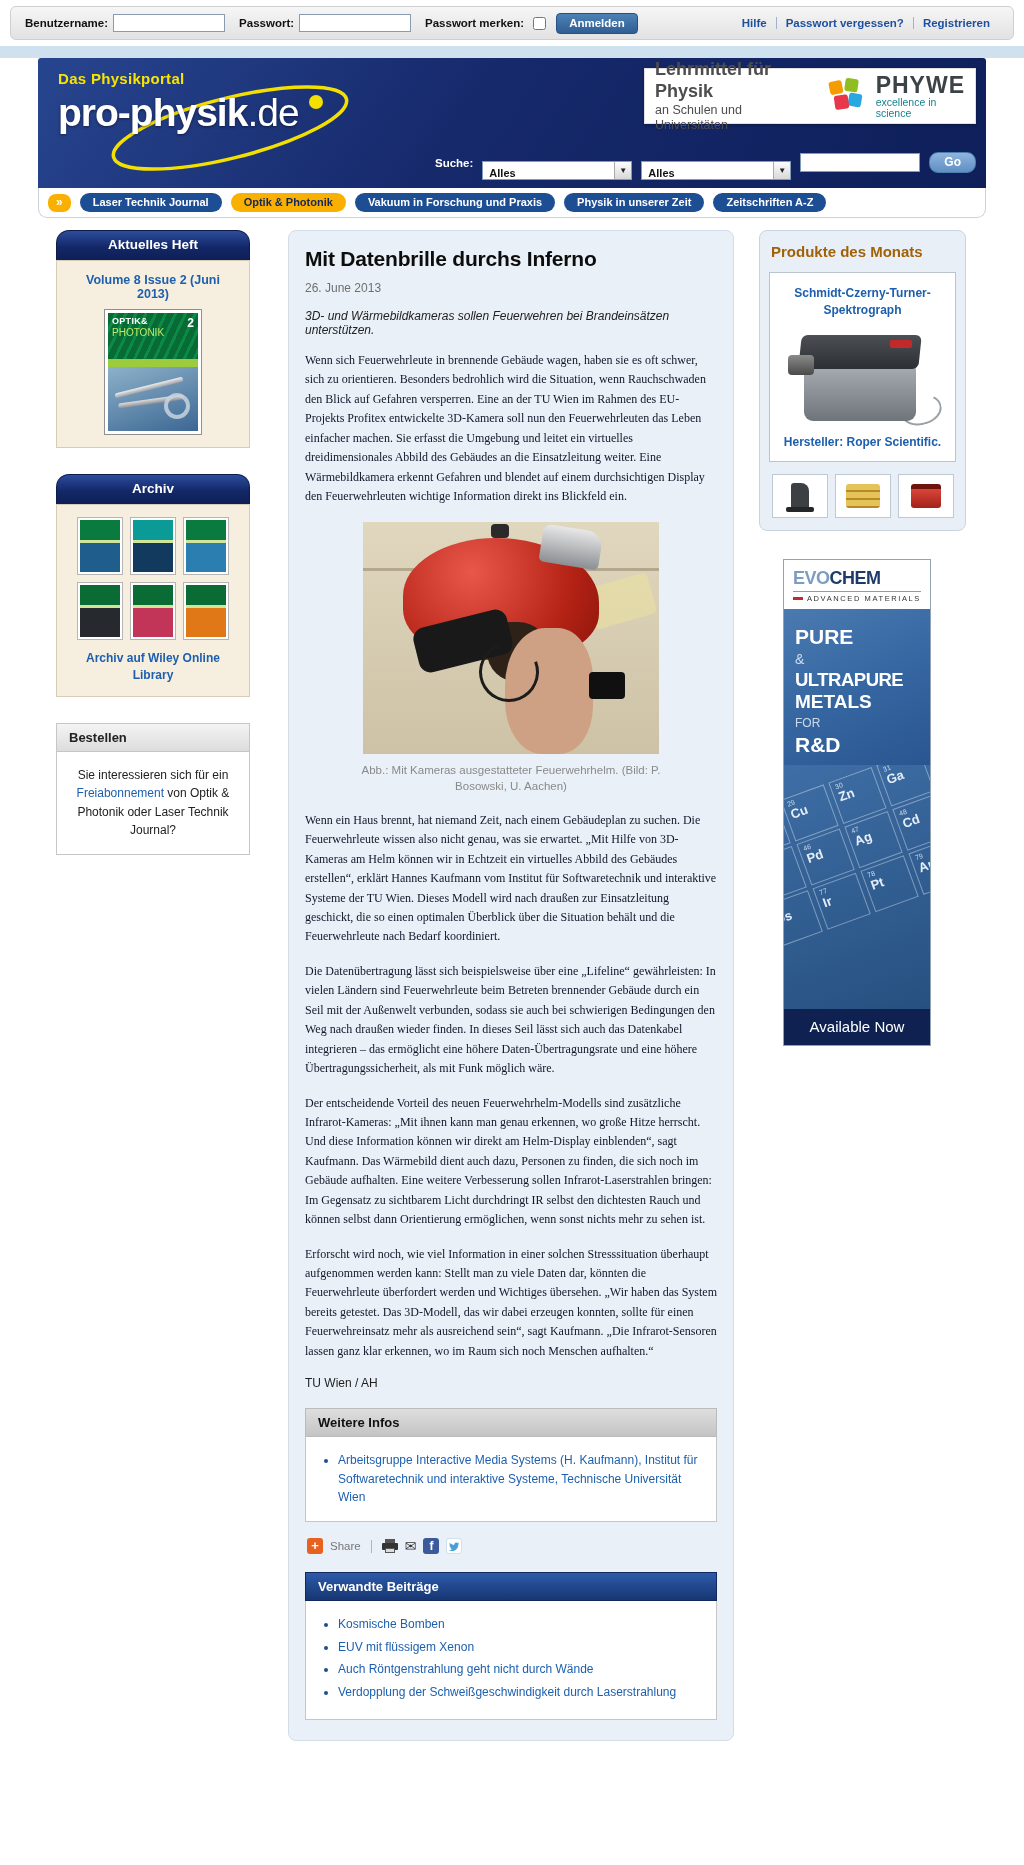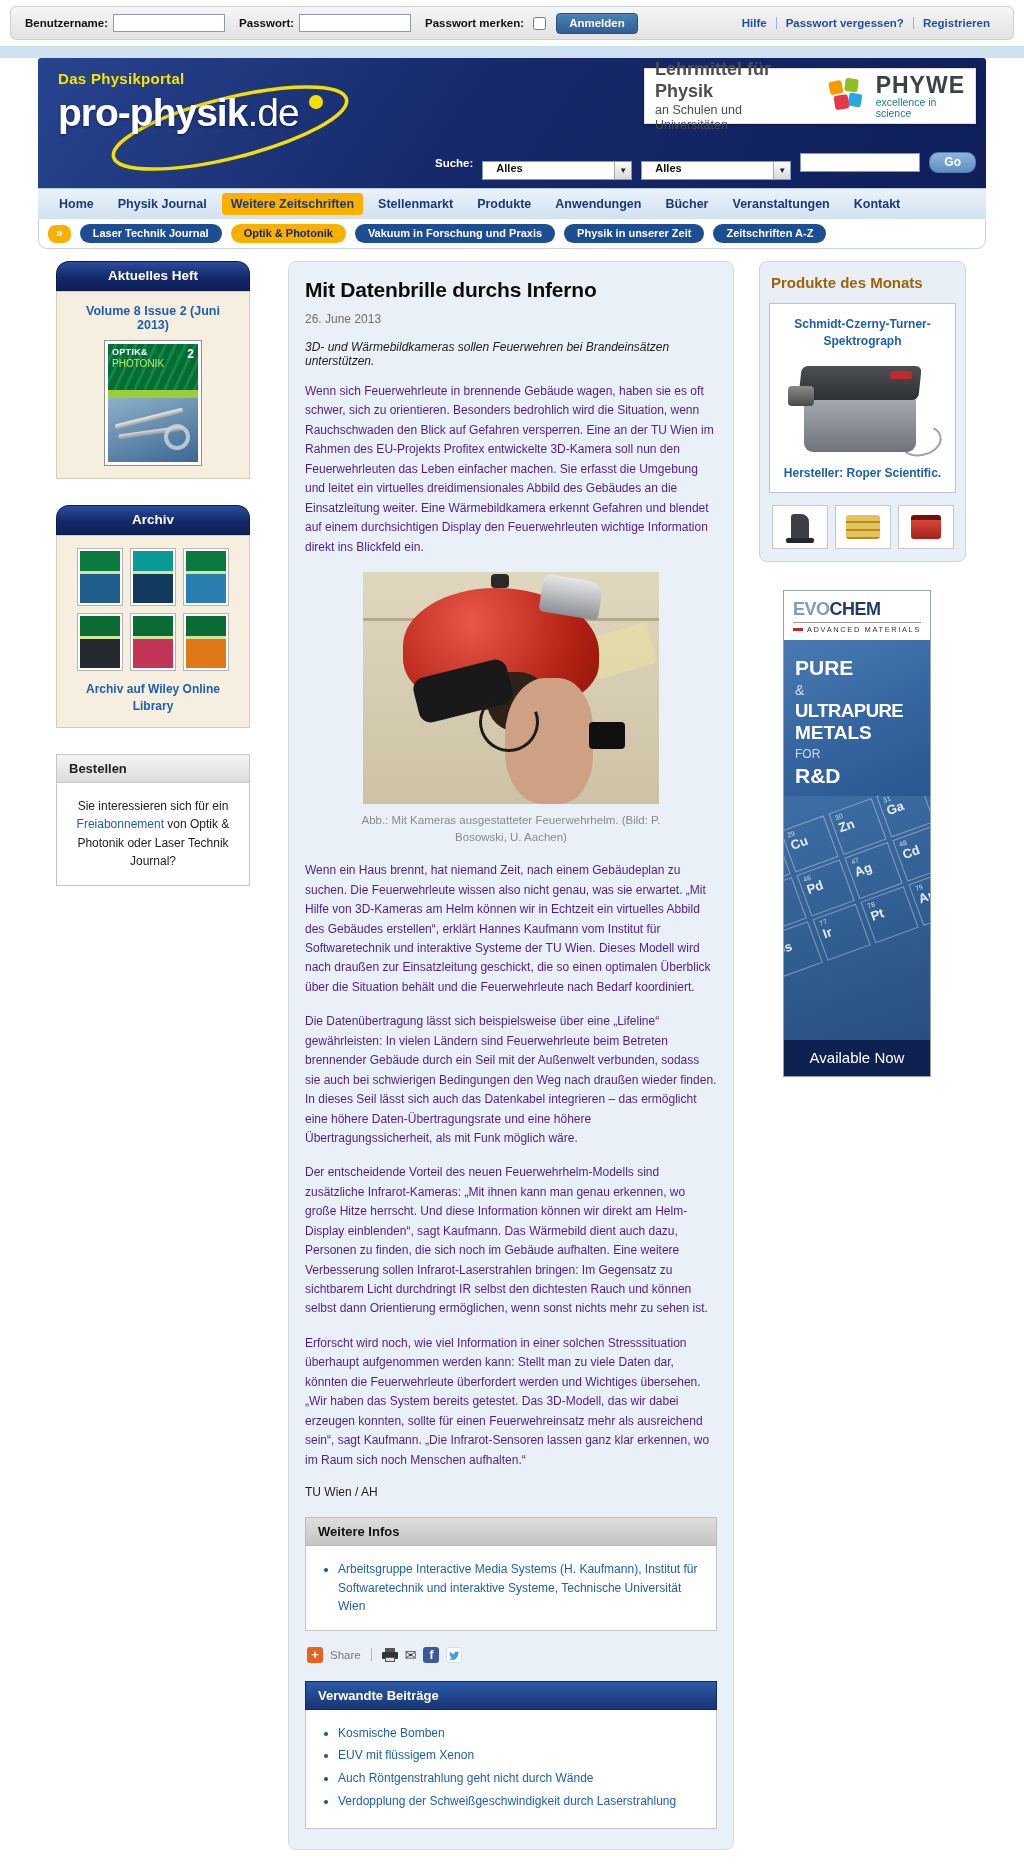--- a/index.html
+++ b/index.html
@@ -38,22 +38,22 @@
   .banner .btext { line-height:1.2; }
   .banner .b1 { font-weight:bold; font-size:18px; color:#4d4d4d; }
   .banner .b2 { font-size:12.5px; color:#4d4d4d; }
   .cubes { margin:0 10px 0 12px; }
   .phywe { line-height:1.05; }
   .phywe .pbrand { font-weight:bold; font-size:23px; color:#3c4347; letter-spacing:1px; }
   .phywe .ptag { font-size:10.5px; color:#15828f; }
 
   .searchrow { position:absolute; bottom:8px; right:10px; display:flex; align-items:center; gap:9px; }
   .searchrow .slabel { color:#fff; font-weight:bold; font-size:11.5px; }
-  .fselect { width:150px; height:19px; background:#fff; border:1px solid #7f9db9; display:flex; align-items:flex-start; justify-content:space-between;
-             font-size:11px; font-weight:bold; color:#111; padding-left:13px; cursor:pointer;margin-top:16px; }
+  .fselect { width:150px; height:19px; background:#fff; border:1px solid #7f9db9; display:flex; align-items:flex-end; justify-content:space-between;
+             font-size:11px; font-weight:bold; color:#111; padding-left:6px; cursor:pointer;margin-top:16px; }
   .fselect .arrow { width:17px; height:17px; background:linear-gradient(#fdfdfd,#d8d8d8); border-left:1px solid #aaa; display:flex;
                     align-items:center; justify-content:center; font-size:8px; color:#222; }
   .sinput { width:120px; height:19px; border:1px solid #7f9db9; background:#fff; font-size:11px; padding:0 3px; }
   .btn-go { background:linear-gradient(#8fb4dd,#5f90c4); color:#fff; font-weight:bold; font-size:12px; border:1px solid #4d7cad;
             border-radius:9px; padding:2px 14px 3px; cursor:pointer; }
 
   
   .nav { height:31px; background:linear-gradient(#eaf2fa,#d2e2f1); display:flex; align-items:center; padding:0 12px; gap:6px; border-top:1px solid #b8cadd; }
   .nav .navitem { font-weight:bold; font-size:12.5px; color:#173a78; padding:4px 9px; border-radius:4px; cursor:pointer; }
   .nav .navitem.active { background:#f9b000; }
@@ -104,21 +104,21 @@
   .bestellen { border:1px solid #c6c6c6; background:#fff; }
   .bestellen-header { background:linear-gradient(#f4f4f4,#dcdcdc); border-bottom:1px solid #c6c6c6; font-weight:bold; font-size:13px; color:#222; padding:6px 12px; }
   .bestellen-body { padding:14px 10px; font-size:12px; text-align:center; line-height:1.55; color:#222; }
   .bestellen-body a { color:#1d5fae; }
 
   
   .article { background:#e9f0f7; border:1px solid #d3dde8; border-radius:8px; padding:16px 16px 20px; }
   .article h1 { margin:0 0 10px; font-size:21px; color:#0d0d0d; letter-spacing:-.2px; }
   .art-date { color:#6f6f6f; font-size:12px; margin-bottom:14px; }
   .art-lead { font-style:italic; font-size:12px; color:#222; margin-bottom:14px; }
-  .article p.body { font-size:12px; line-height:1.62; color:#4c1d95; margin:0 0 15px; }
+  .article p.body { font-size:12px; line-height:1.62; color:#0f172a; margin:0 0 15px;font-family:Liberation Serif, serif; }
   .photo-wrap { text-align:center; margin:4px 0 16px; }
   .photo { width:296px; height:232px; margin:0 auto; position:relative; background:linear-gradient(#e0d7bf,#cdc2a5); overflow:hidden; }
   .seam { position:absolute; top:46px; left:0; right:0; height:3px; background:#b4a88c; }
   .helmet { position:absolute; top:16px; left:40px; width:196px; height:122px; background:radial-gradient(circle at 35% 28%,#e8584a,#b42215 65%,#8c150b);
             border-radius:52% 58% 42% 46%; }
   .cam-top { position:absolute; top:6px; right:58px; width:60px; height:38px; background:linear-gradient(#e8e8e8,#8b8f93); border-radius:8px 16px 5px 5px; transform:rotate(9deg); }
   .knob { position:absolute; top:2px; left:128px; width:18px; height:14px; background:#2a2a2a; border-radius:4px; }
   .strap { position:absolute; left:52px; top:96px; width:96px; height:46px; background:#191919; border-radius:12px; transform:rotate(-14deg); }
   .visor { position:absolute; right:6px; top:58px; width:64px; height:42px; background:rgba(233,223,160,.6); transform:rotate(-16deg); border-radius:5px; }
   .face { position:absolute; right:66px; top:106px; width:88px; height:126px; background:#cfa184; border-radius:46% 40% 38% 42%; }
@@ -247,31 +247,20 @@
       </div>
       <div class="fselect">
         <span>Alles</span>
         <span class="arrow">▼</span>
       </div>
       <input class="sinput" type="text" style="">
       <button class="btn-go">Go</button>
     </div>
   </div>
 
-  <div class="nav">
-    <span class="navitem">Home</span>
-    <span class="navitem">Physik Journal</span>
-    <span class="navitem active">Weitere Zeitschriften</span>
-    <span class="navitem">Stellenmarkt</span>
-    <span class="navitem">Produkte</span>
-    <span class="navitem">Anwendungen</span>
-    <span class="navitem">Bücher</span>
-    <span class="navitem">Veranstaltungen</span>
-    <span class="navitem">Kontakt</span>
-  </div>
 
   <div class="subnav">
     <span class="exp">»</span>
     <span class="pill">Laser Technik Journal</span>
     <span class="pill active">Optik &amp; Photonik</span>
     <span class="pill">Vakuum in Forschung und Praxis</span>
     <span class="pill">Physik in unserer Zeit</span>
     <span class="pill">Zeitschriften A-Z</span>
   </div>
 

